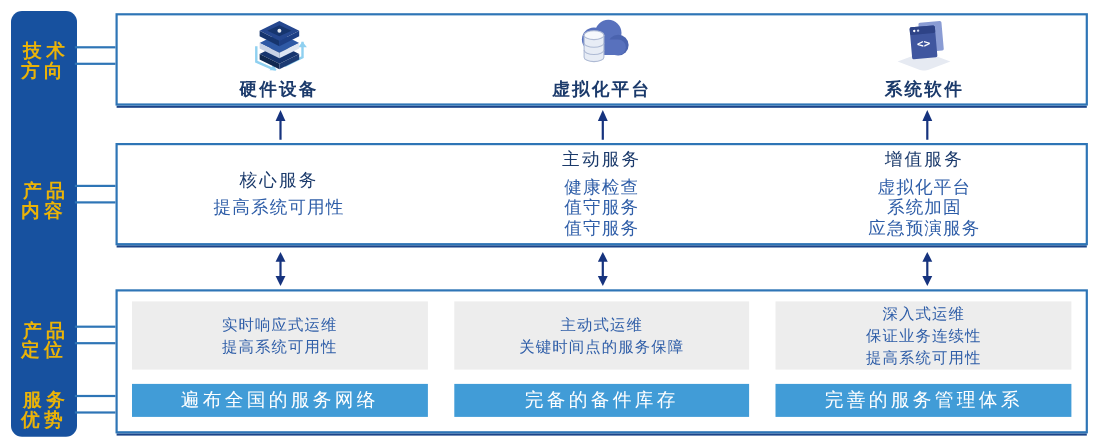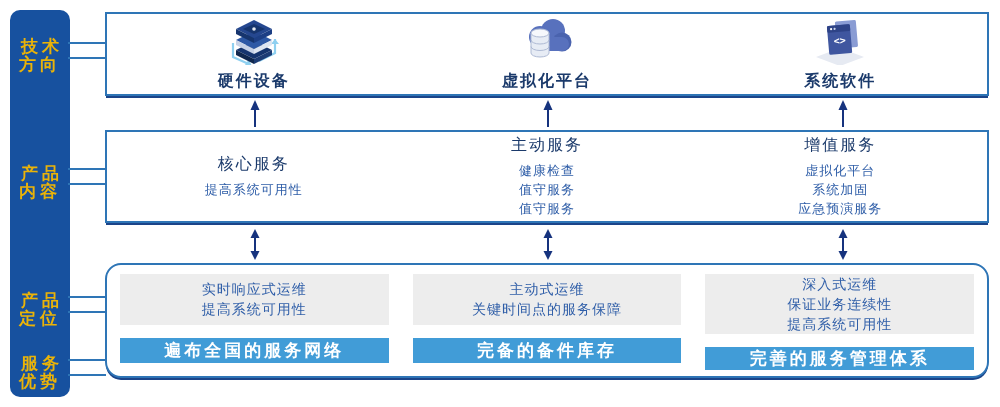--- a/index.html
+++ b/index.html
@@ -24,49 +24,49 @@
     position:absolute; left:68px; width:38px; height:2px; background:#2e75b6;
   }
   
   .box{
     position:absolute; left:105px; width:884px; background:#ffffff;
     border:2px solid #2e75b6; box-shadow:0 3px 0 -1px #1b4489;
     display:flex; flex-direction:row;
   }
   .top-box{ top:12px; height:84px; }
   .mid-box{ top:130px; height:93px; }
-  .bot-box{ top:263px; height:115px; padding:9px 13px 13px 13px; gap:24px;border-radius:16px; }
+  .bot-box{ top:263px; height:131px; padding:9px 13px 13px 13px; gap:24px; }
   .col{
     flex:1 1 0; display:flex; flex-direction:column;
     align-items:center; justify-content:center; text-align:center;
   }
   .tech-label{
     color:#1b3a6b; font-weight:bold; font-size:16px; letter-spacing:2px;
     margin-top:2px;
   }
   .svc-title{
     color:#1b3a6b; font-weight:normal; font-size:16px; letter-spacing:2px;
     margin-bottom:5px;
   }
   .svc-item{
-    color:#2f5ea8; font-size:13px; line-height:19px; letter-spacing:1px;
+    color:#2f5ea8; font-size:16px; line-height:19px; letter-spacing:1px;
   }
   .bot-col{
     flex:1 1 0; display:flex; flex-direction:column; min-width:0;
   }
   .gray-panel{
     background:#ededed; height:69px; display:flex; flex-direction:column;
     align-items:center; justify-content:center;
   }
   .gray-line{
     color:#2f5ea8; font-size:14px; line-height:20px; letter-spacing:1px;
   }
   .banner{
     margin-top:13px; height:34px; background:#419cd7; color:#ffffff;
-    font-weight:bold; font-size:17px; letter-spacing:3px;
+    font-weight:normal; font-size:17px; letter-spacing:3px;
     display:flex; align-items:center; justify-content:center;
   }
   .arrow{ position:absolute; }
 </style>
 </head>
 <body>
 
 <div class="stage">
 
   <div class="sidebar">

